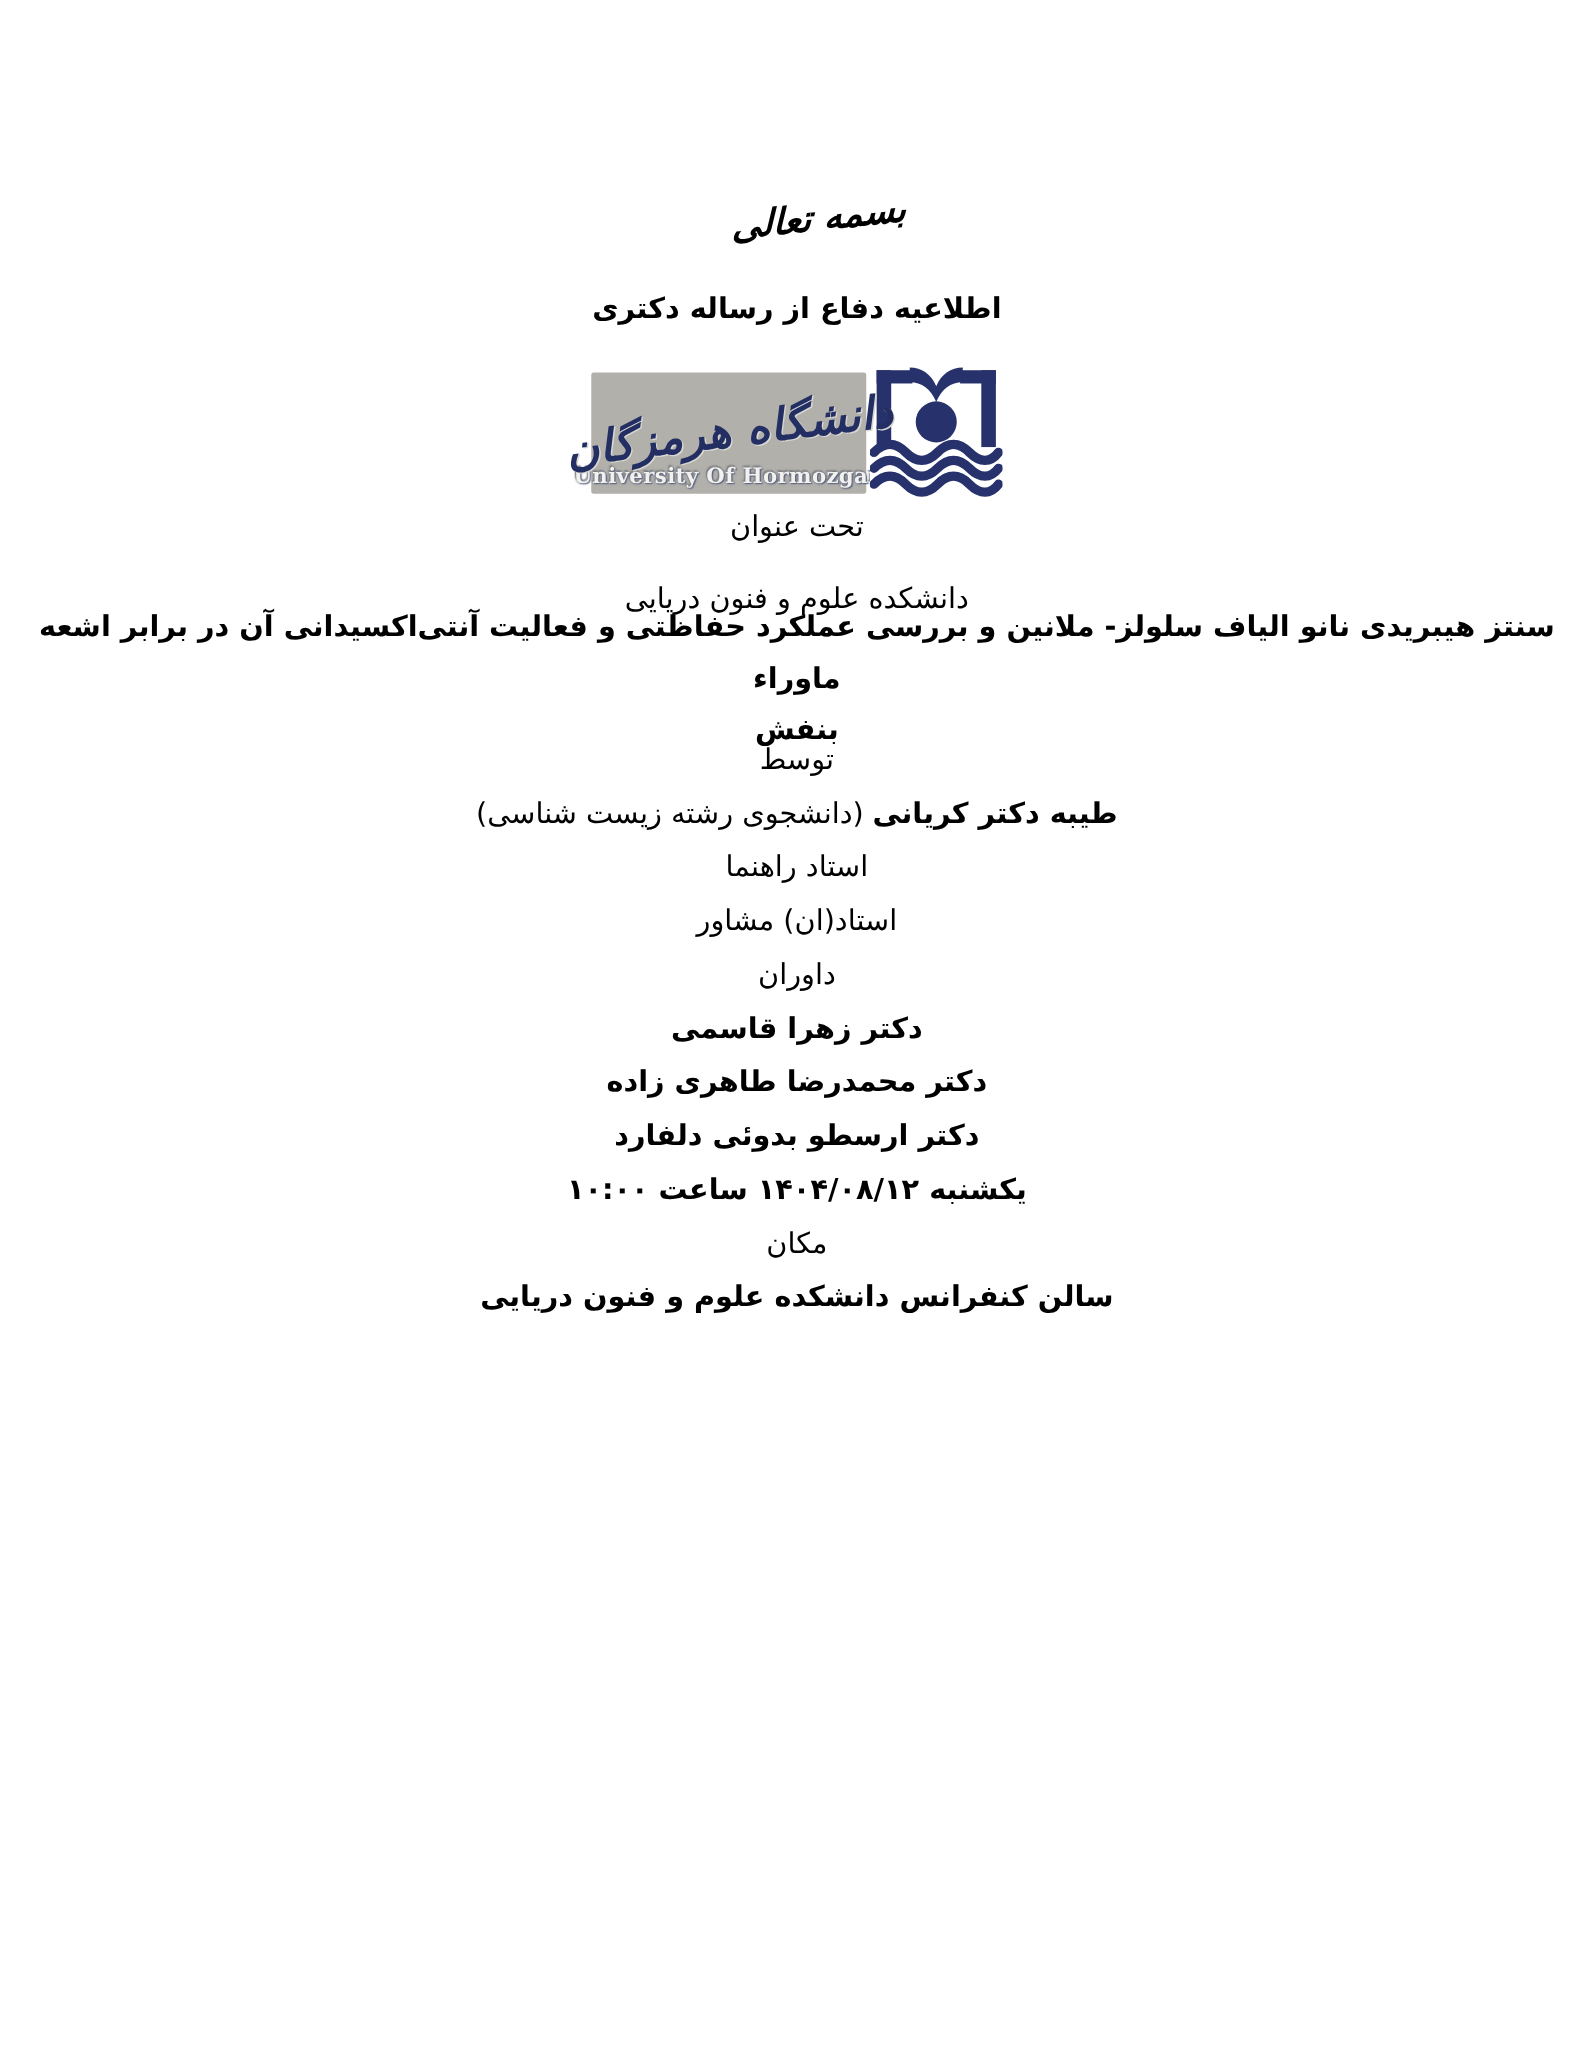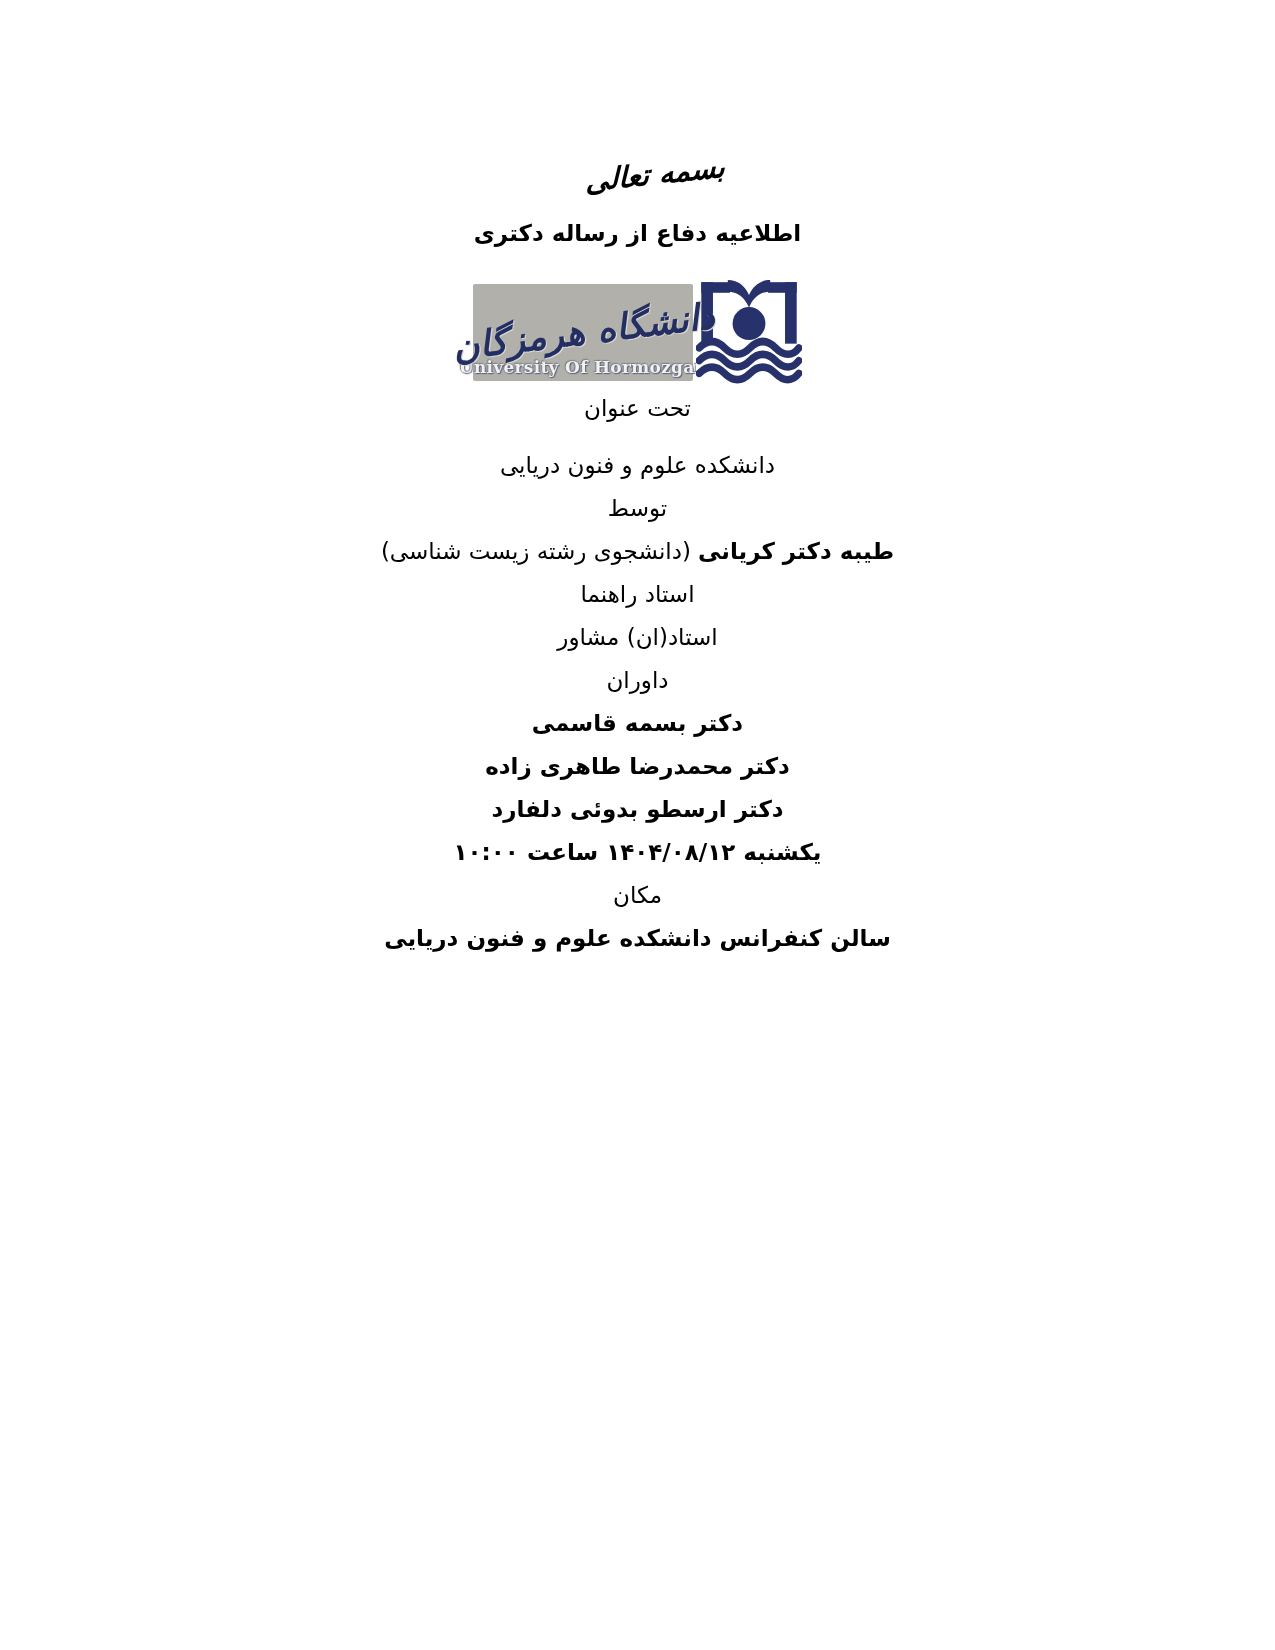--- a/index.html
+++ b/index.html
@@ -10,21 +10,21 @@
     font-family:"DejaVu Sans","Liberation Sans",sans-serif;
     overflow:hidden;text-align:center;
   }
   .bismillah-row{height:52px;display:flex;align-items:center;justify-content:center;}
   .bismillah{
     font-family:"DejaVu Serif","Liberation Serif",serif;
     font-style:italic;font-weight:bold;font-size:29px;
     display:inline-block;transform:rotate(-6deg) skewX(-6deg);
     margin-left:36px;
   }
-  .announce-row{margin-top:18px;height:30px;display:flex;align-items:center;justify-content:center;text-align:right;}
+  .announce-row{margin-top:32px;height:30px;display:flex;align-items:center;justify-content:center;text-align:right;}
   .announce{direction:rtl;font-weight:bold;font-size:23px;}
   .logo-row{margin-top:30px;height:108px;display:flex;align-items:center;justify-content:center;}
   .logo-gray{
     width:220px;height:97px;background:#b2b0ab;border-radius:2px;
     display:flex;flex-direction:column;align-items:center;justify-content:flex-end;
   }
   .logo-fa{
     direction:rtl;font-family:"DejaVu Serif","Liberation Serif",serif;
     font-style:italic;font-weight:bold;font-size:36px;color:#232f63;
     line-height:40px;transform:rotate(-7deg);
@@ -80,34 +80,38 @@
       <path class="wave" d="M3,65 C11,57 19,57 27,65 C35,73 43,73 51,65 C59,57 67,57 75,65 C83,73 91,73 97,65"></path>
       <path class="wave" d="M3,77 C11,69 19,69 27,77 C35,85 43,85 51,77 C59,69 67,69 75,77 C83,85 91,85 97,77"></path>
       <path class="wave" d="M3,89 C11,81 19,81 27,89 C35,97 43,97 51,89 C59,81 67,81 75,89 C83,97 91,97 97,89"></path>
     </svg>
   </div>
 
   <div class="row fa">تحت عنوان</div>
 
   <div class="row first fa">دانشکده علوم و فنون دریایی</div>
 
+  <div class="title-row">
+    <span>سنتز هیبریدی نانو الیاف سلولز- ملانین و بررسی عملکرد حفاظتی و فعالیت آنتی‌اکسیدانی آن در برابر اشعه ماوراء</span>
+    <span>بنفش</span>
+  </div>
 
   <div class="row fa">توسط</div>
 
   <div class="row fa">
     <span class="bold">طیبه دکتر کریانی</span>
     <span class="student-desc">(دانشجوی رشته زیست شناسی)</span>
   </div>
 
   <div class="row fa">استاد راهنما</div>
 
   <div class="row fa">استاد(ان) مشاور</div>
 
   <div class="row fa">داوران</div>
-  <div class="row fa bold">دکتر بسمه قاسمی</div>
+  <div class="row fa bold">دکتر زهرا قاسمی</div>
   <div class="row fa bold">دکتر محمدرضا طاهری زاده</div>
   <div class="row fa bold">دکتر ارسطو بدوئی دلفارد</div>
 
   <div class="row fa time-val">یکشنبه ۱۴۰۴/۰۸/۱۲ ساعت ۱۰:۰۰</div>
 
   <div class="row fa">مکان</div>
   <div class="row fa bold">سالن کنفرانس دانشکده علوم و فنون دریایی</div>
 
 </div>
 

